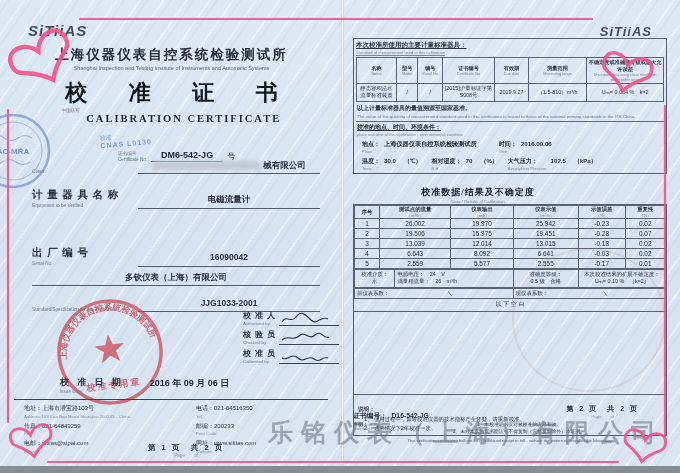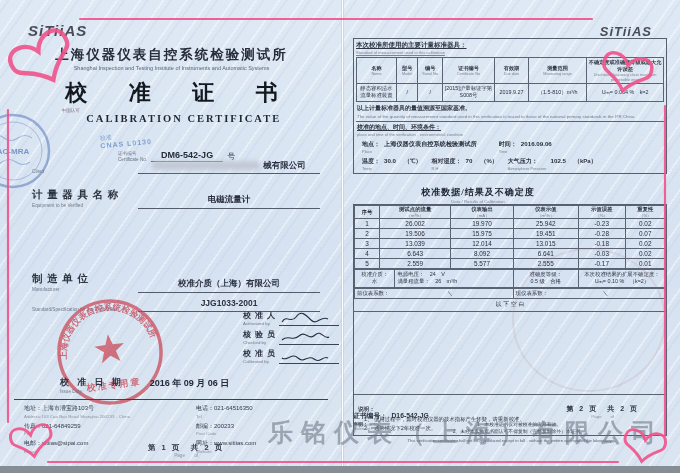--- a/index.html
+++ b/index.html
@@ -172,26 +172,29 @@
       </div>
     <div class="fval"><span class="blurbox"></span><span>械有限公司</span></div>
   </div>
   <div class="frow" style="top:188px">
     <div class="flab">
         <div class="cn">计 量 器 具 名 称</div>
         <div class="en">Equipment to be Verified</div>
       </div>
     <div class="fval">电磁流量计</div>
   </div>
+  <div class="frow" style="top:246px">
+    <div class="flab">
+        <div class="cn">出 厂 编 号</div>
+        <div class="en">Serial No.</div>
+      </div>
+    <div class="fval">16090042</div>
+  </div>
   <div class="frow" style="top:272px">
-    <div class="flab">
-        <div class="cn">制 造 单 位</div>
-        <div class="en">Manufacturer</div>
-      </div>
-    <div class="fval">校准介质（上海）有限公司</div>
+    <div class="fval">多钦仪表（上海）有限公司</div>
   </div>
   <div class="frow" style="top:298px">
     <div class="flab">
         <div class="en">Standard/Specification for the Calibration</div>
       </div>
     <div class="fval">JJG1033-2001</div>
   </div>
 
   <svg class="seal" width="112" height="112" viewBox="0 0 112 112">
     <defs>

